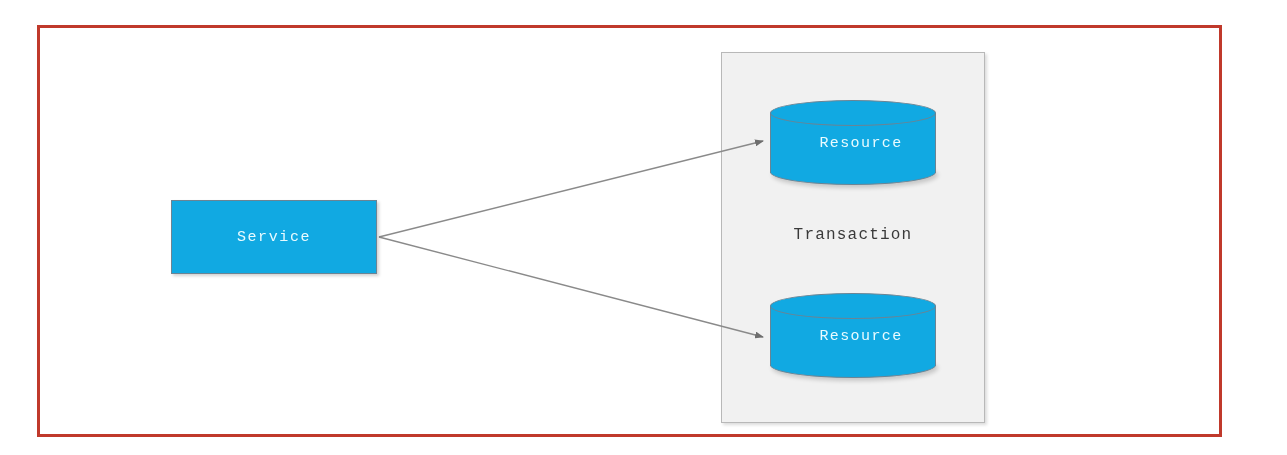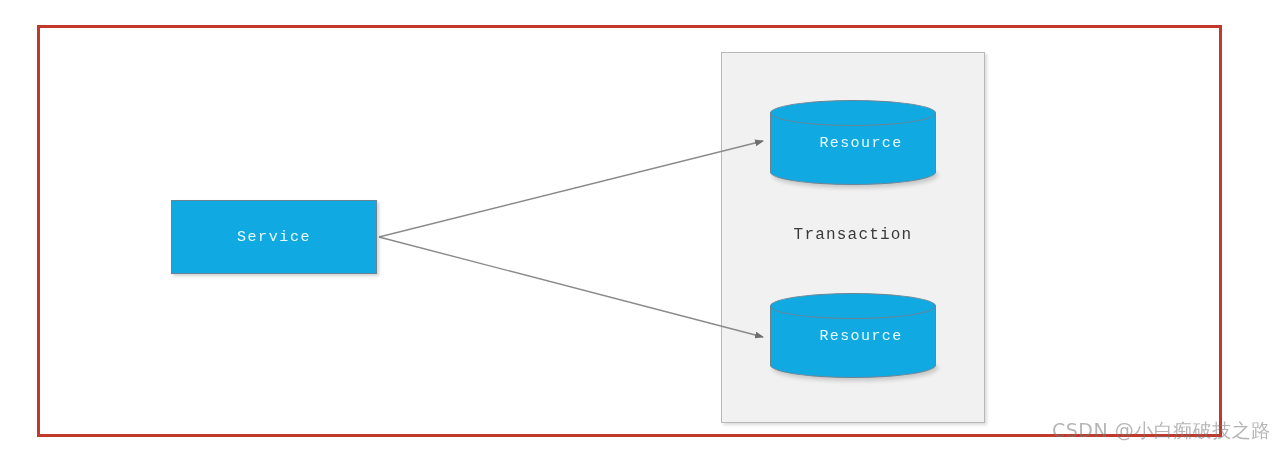--- a/index.html
+++ b/index.html
@@ -199,15 +199,14 @@
   <div class="cylinder" id="cyl-bottom-res">
     <div class="cyl-bottom"></div>
     <div class="cyl-body"></div>
     <div class="cyl-fill"></div>
     <div class="cyl-top"></div>
     <div class="cyl-label">Resource</div>
   </div>
 
   <div id="red-frame"></div>
 
-  <div id="watermark">CSDN @小白痴破技之路</div>
 
 </div>
 
 </body></html>

